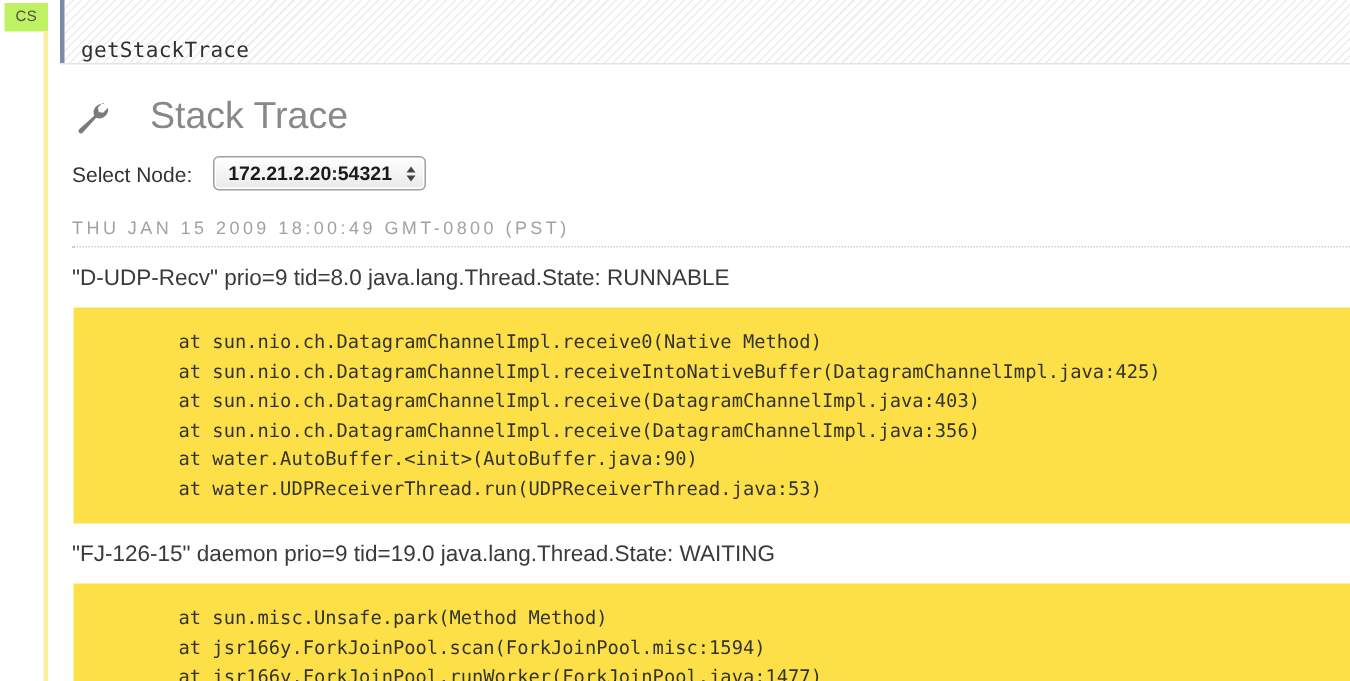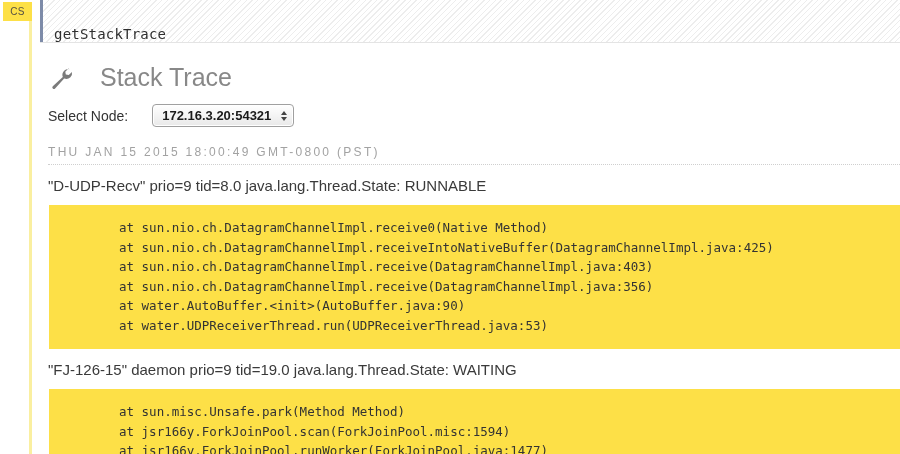--- a/index.html
+++ b/index.html
@@ -25,21 +25,21 @@
     height: 454px;
     z-index: 6;
     pointer-events: none;
   }
   #cs-badge {
     position: absolute;
     left: 3px;
     top: 2px;
     width: 29px;
     height: 19px;
-    background: #fde047;
+    background: #bef264;
     color: #555044;
     font-size: 10px;
     font-family: "Liberation Sans", sans-serif;
     letter-spacing: .3px;
     display: flex;
     align-items: center;
     justify-content: center;
     line-height: 1;
   }
   #cs-line {
@@ -104,21 +104,21 @@
     color: #888888;
     line-height: 1;
   }
   #wrench-icon { flex: 0 0 auto; display: block; }
   #wrench-icon svg { display: block; }
 
   #node-row {
     margin: 14px 0 0 48px;
     display: flex;
     align-items: center;
-    gap: 24px;
+    gap: 14px;
     font-size: 14px;
     color: #333333;
   }
   #node-select {
     font-family: "Liberation Sans", sans-serif;
     font-size: 13px;
     font-weight: bold;
     color: #1a1a1a;
     padding: 1px 22px 1px 9px;
     border: 1px solid #a0a0a0;
@@ -200,29 +200,29 @@
       <svg width="25" height="25" viewBox="0 0 24 24" aria-hidden="true">
         <path fill="#7b7b7b" d="M20.6 4.1a5.6 5.6 0 0 0-5.1 1.5 5.7 5.7 0 0 0-1.3 6L4.6 20.3a1.6 1.6 0 0 0 0 2.2 1.6 1.6 0 0 0 2.2 0l8.7-9.5a5.7 5.7 0 0 0 6-1.3 5.6 5.6 0 0 0 1.5-5.1l-3.1 3.1-2.8-.5-.5-2.8 3.1-3.1z"></path>
       </svg>
     </span>
     <span>Stack Trace</span>
   </h1>
 
   <div id="node-row">
     <span>Select Node:</span>
     <span id="node-select">
-      <span>172.16.3.20:54321</span>
+      <span>172.21.2.20:54321</span>
       <span class="arrows">
         <span class="up"></span>
           <span class="down"></span>
       </span>
     </span>
   </div>
 
-  <div id="timestamp">THU JAN 15 2015 18:00:49 GMT-0800 (PST)</div>
+  <div id="timestamp">THU JAN 15 2009 18:00:49 GMT-0800 (PST)</div>
 
   <div id="threads">
       <div class="thread-header">"D-UDP-Recv" prio=9 tid=8.0 java.lang.Thread.State: RUNNABLE</div>
       <div class="trace-pre"><div class="trace-line">at sun.nio.ch.DatagramChannelImpl.receive0(Native Method)</div><div class="trace-line">at sun.nio.ch.DatagramChannelImpl.receiveIntoNativeBuffer(DatagramChannelImpl.java:425)</div><div class="trace-line">at sun.nio.ch.DatagramChannelImpl.receive(DatagramChannelImpl.java:403)</div><div class="trace-line">at sun.nio.ch.DatagramChannelImpl.receive(DatagramChannelImpl.java:356)</div><div class="trace-line">at water.AutoBuffer.&lt;init&gt;(AutoBuffer.java:90)</div><div class="trace-line">at water.UDPReceiverThread.run(UDPReceiverThread.java:53)</div></div>
       <div class="thread-header">"FJ-126-15" daemon prio=9 tid=19.0 java.lang.Thread.State: WAITING</div>
       <div class="trace-pre"><div class="trace-line">at sun.misc.Unsafe.park(Method Method)</div><div class="trace-line">at jsr166y.ForkJoinPool.scan(ForkJoinPool.misc:1594)</div><div class="trace-line">at jsr166y.ForkJoinPool.runWorker(ForkJoinPool.java:1477)</div></div>
     </div>
 </div>
 
 </body></html>

